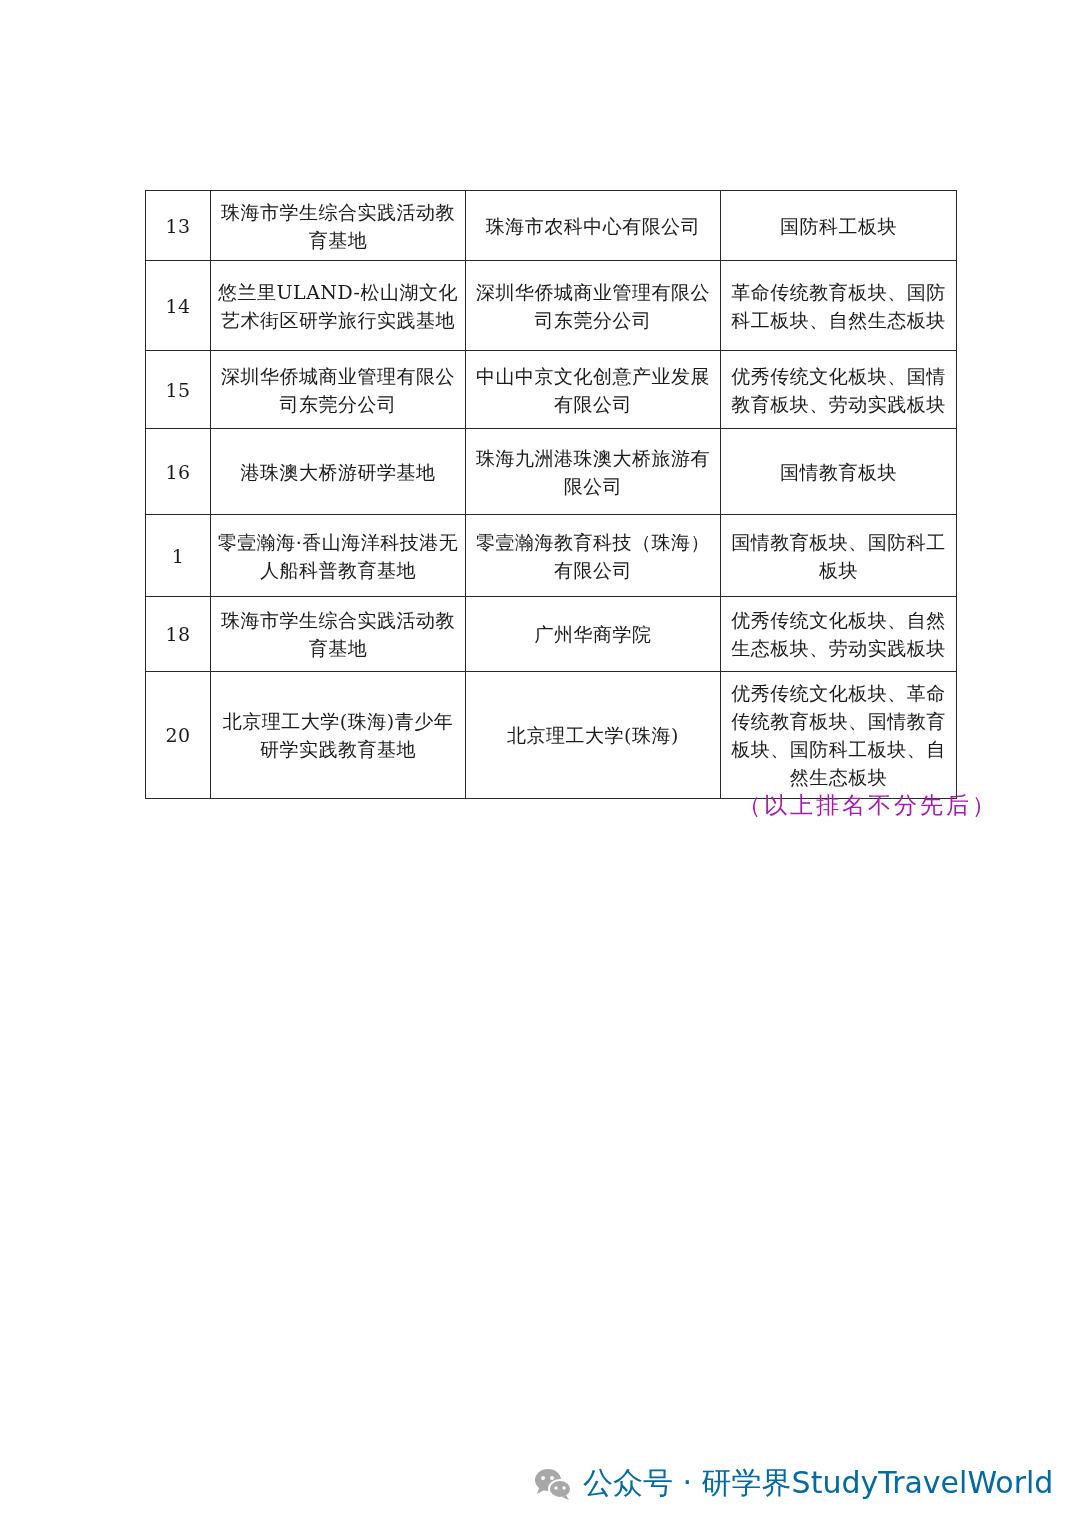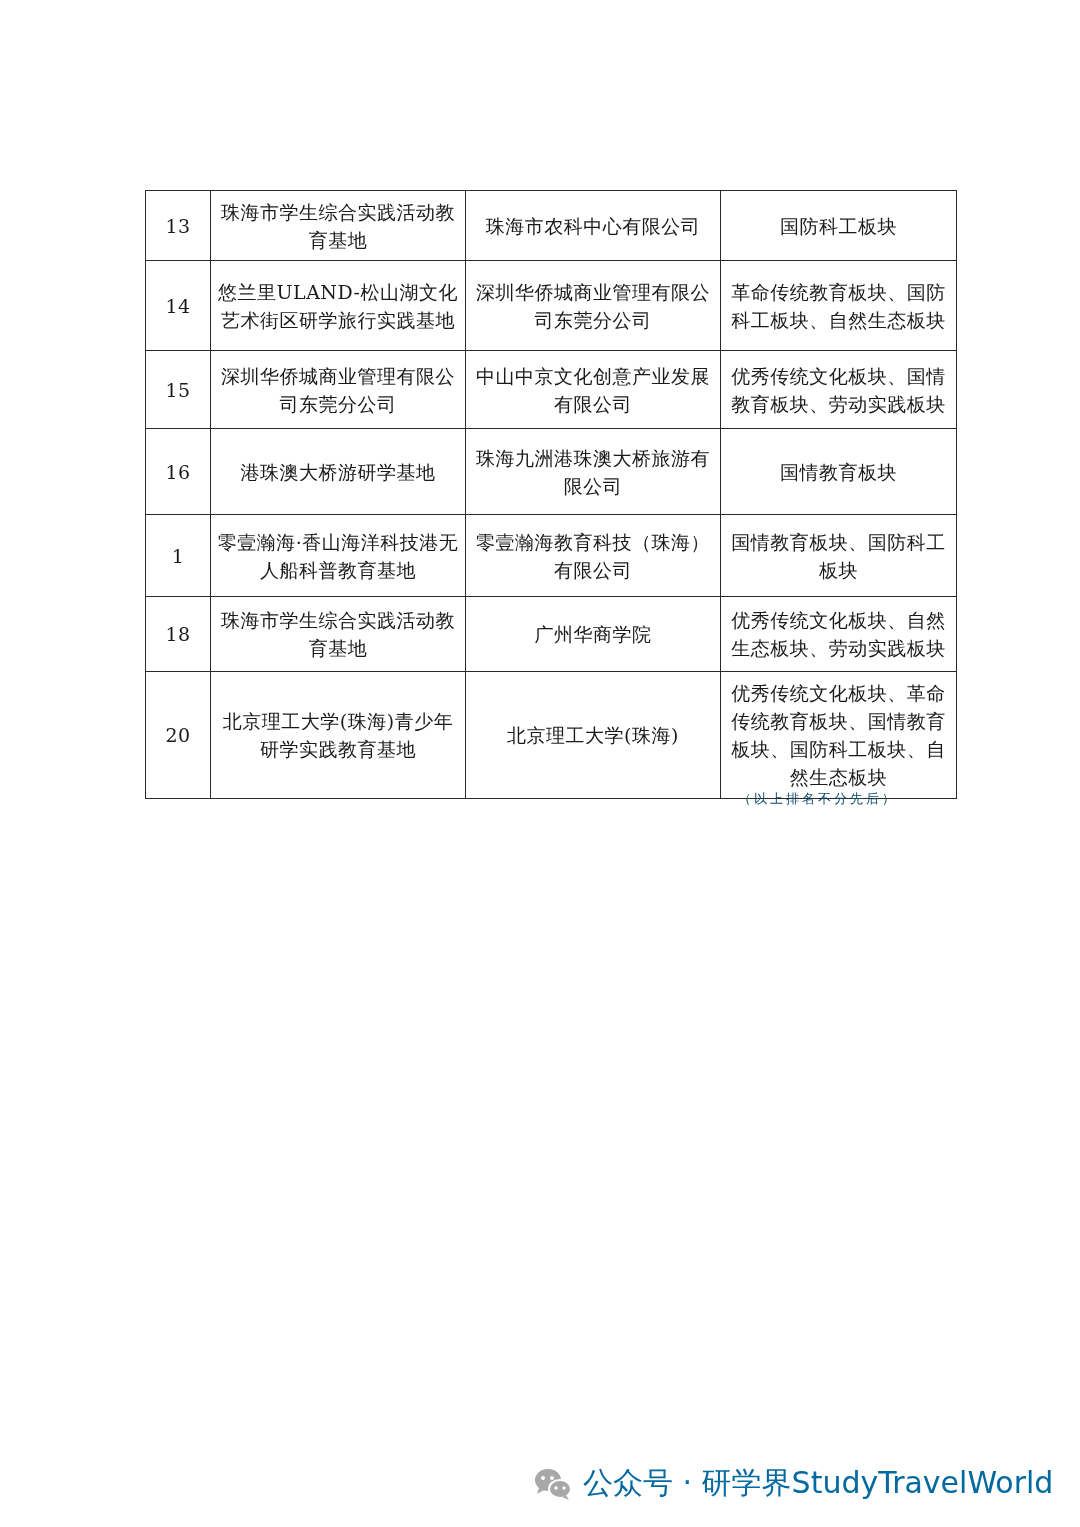--- a/index.html
+++ b/index.html
@@ -11,22 +11,22 @@
   table.list {
     position: absolute; left: 145px; top: 190px;
     border-collapse: collapse; table-layout: fixed;
   }
   table.list td {
     border: 1.3px solid #2a2a2a; text-align: center; vertical-align: middle;
     font-size: 19px; line-height: 28px; padding: 0 6px; letter-spacing: 0.5px;
   }
   td.num { font-size: 20px; }
   .note {
-    position: absolute; left: 738px; top: 790px; font-size: 13px;
-    letter-spacing: 3px; color: #0c4a6e;
+    position: absolute; left: 738px; top: 790px; font-size: 23px;
+    letter-spacing: 3px; color: #a21caf;
   }
   .watermark {
     position: absolute; left: 533px; top: 1463px; display: flex; align-items: center;
     color: #0369a1; font-family: "DejaVu Sans", "Liberation Sans", sans-serif; font-size: 30px;
   }
   .wm-icon { width: 40px; height: 36px; margin-right: 10px; }
 </style>
 </head>
 <body>
 

